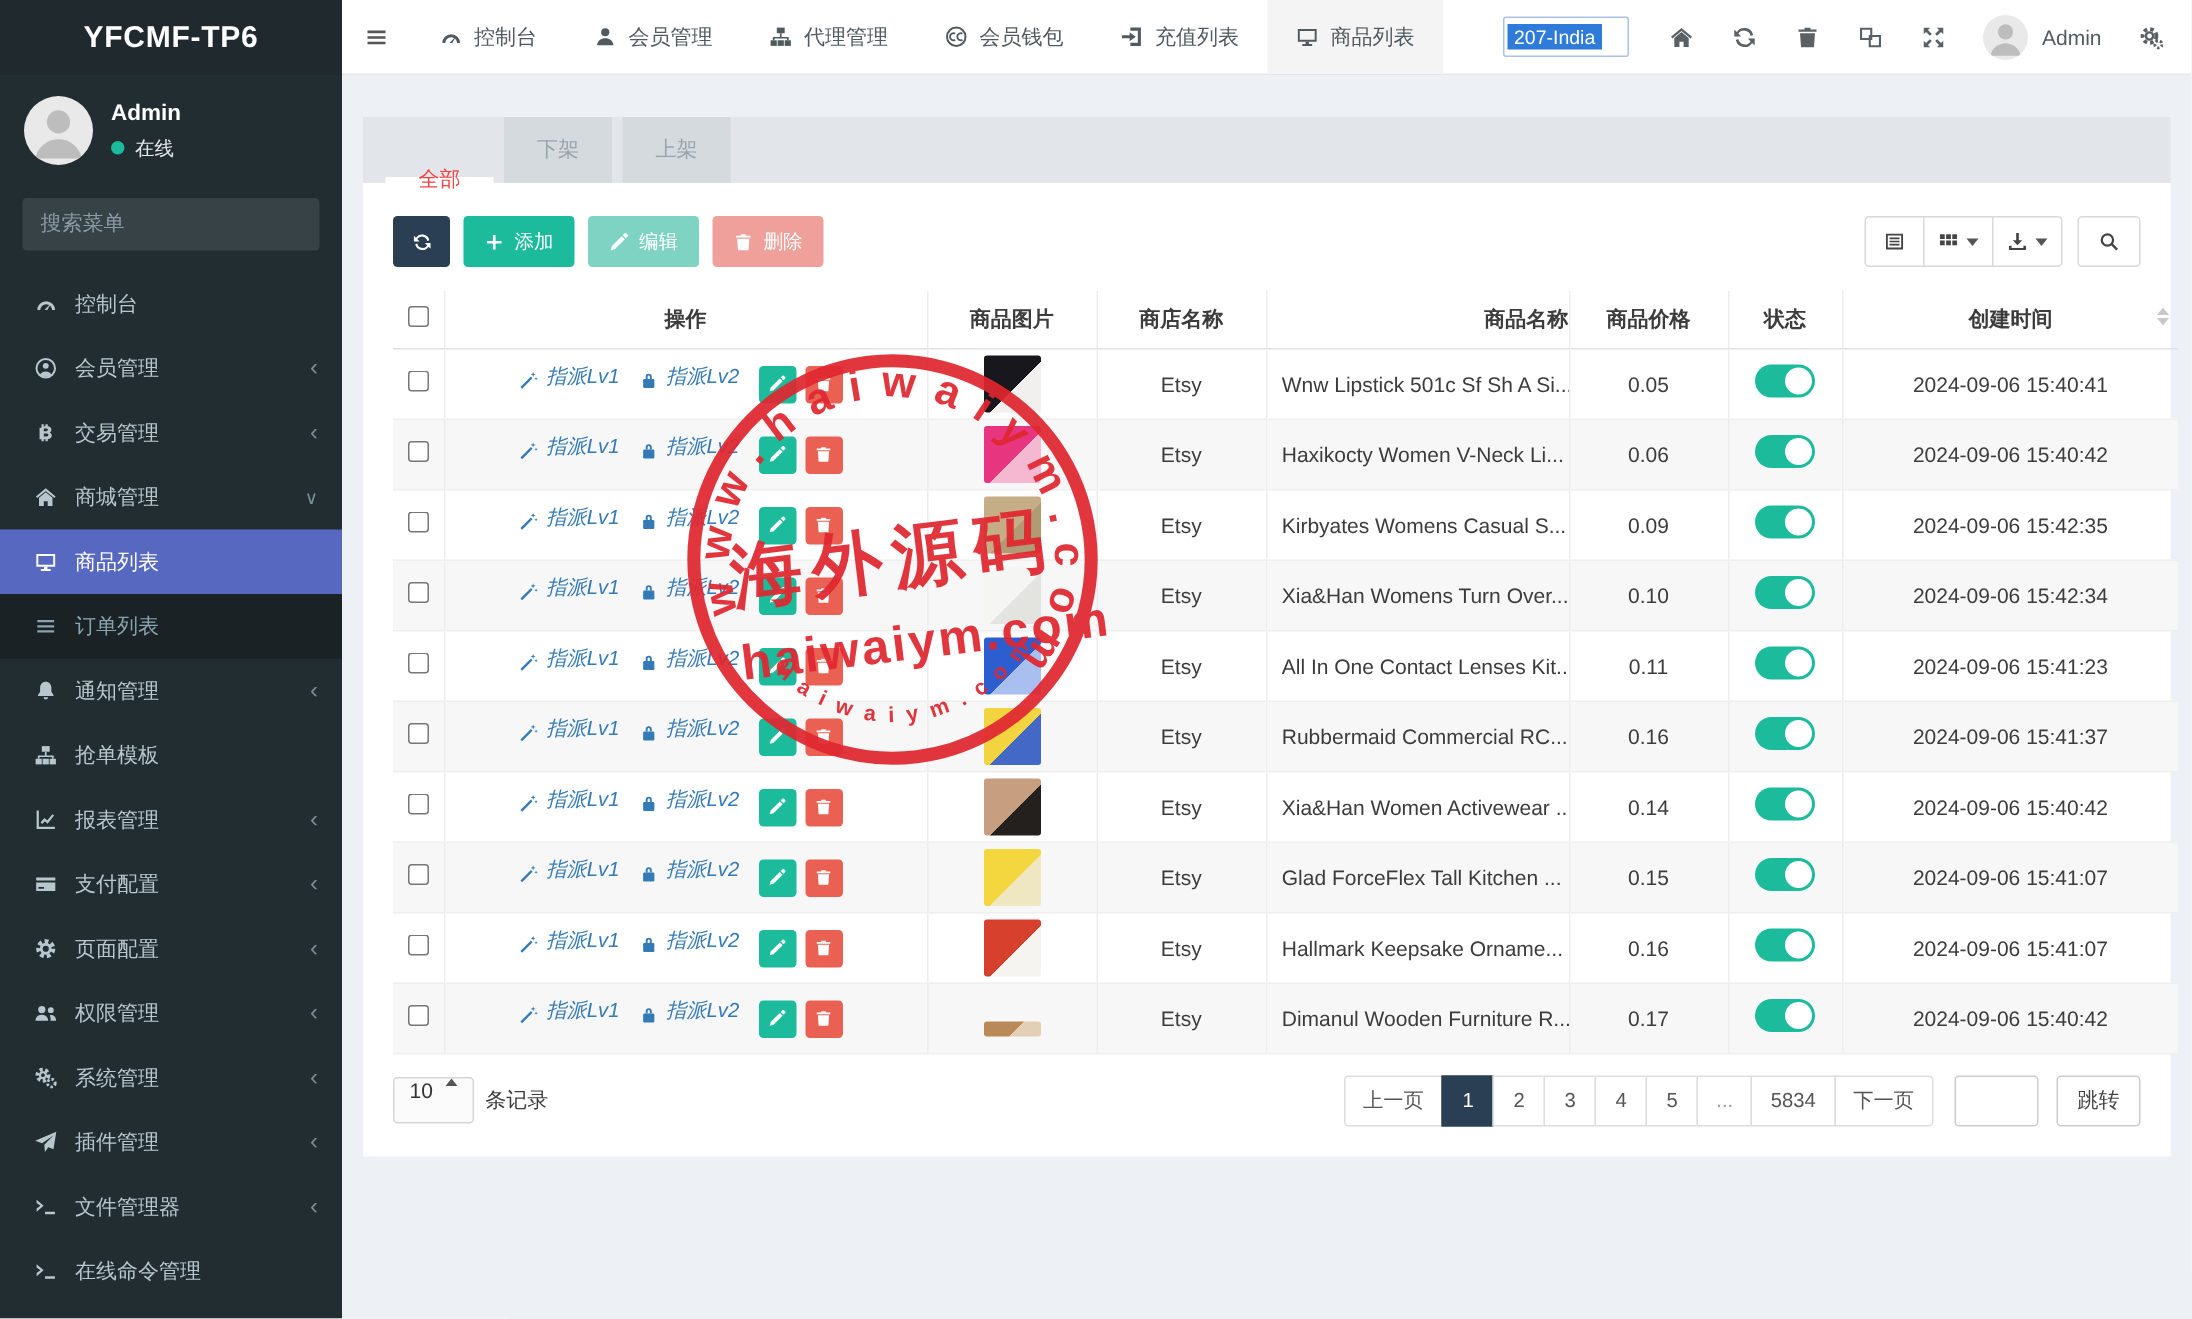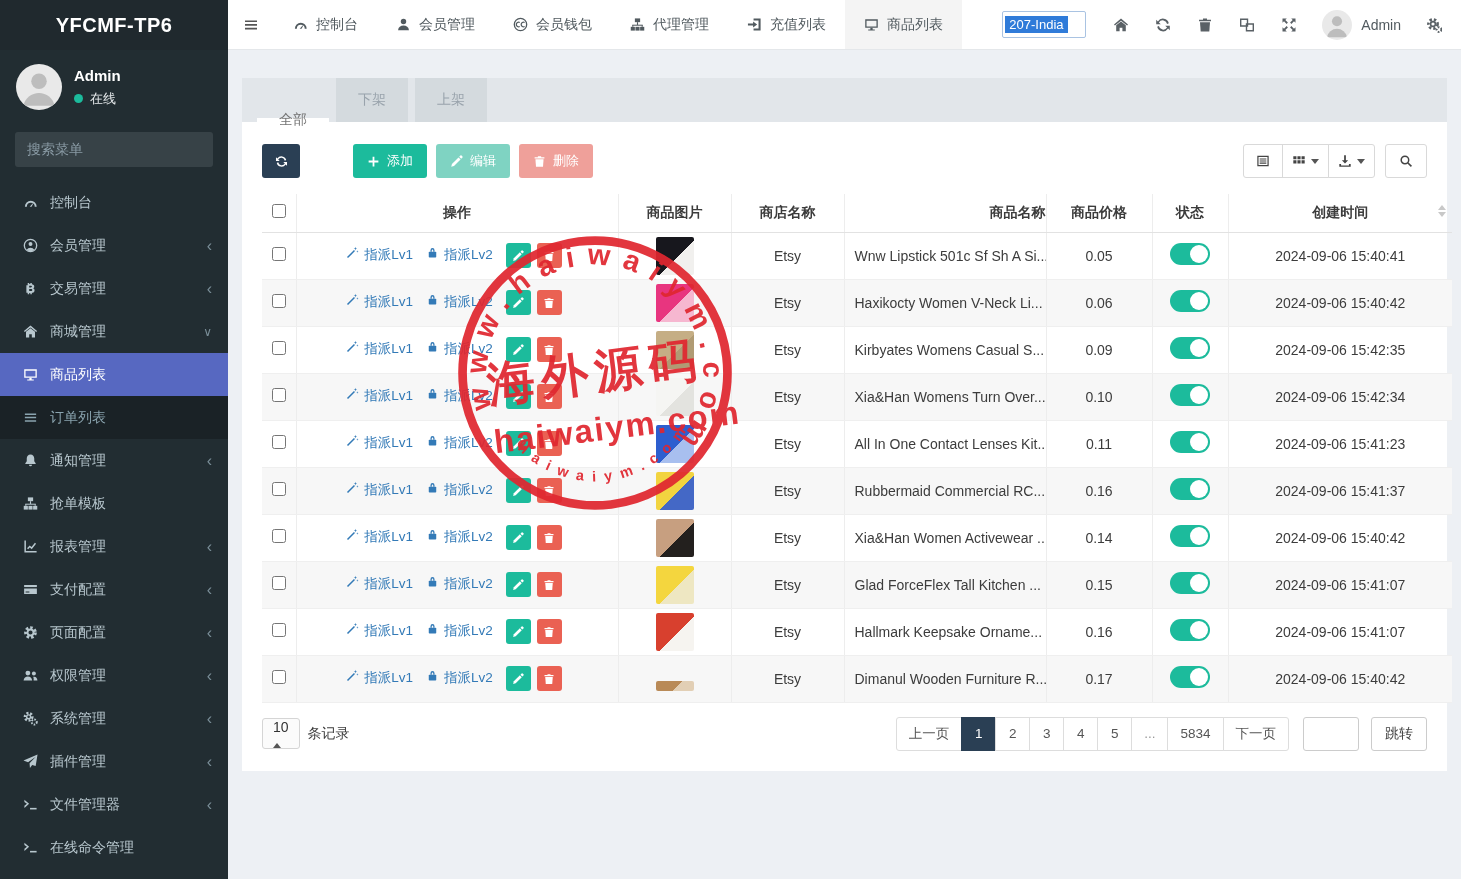--- a/index.html
+++ b/index.html
@@ -51,28 +51,28 @@
   .nbtn svg { width:16px; height:16px; fill:currentColor; }
   .nav-user { display:flex; align-items:center; gap:9px; padding:0 12px; cursor:pointer; }
   .avatar.small { width:30px; height:30px; flex:0 0 30px; }
   .nav-user .t { font-size:14px; color:#515a5f; }
 
   
   .content { flex:1; padding:28px 14px 0; }
   .tabs-strip { background:#e2e6ea; height:44px; display:flex; align-items:stretch; padding-left:15px; }
   .tab { padding:0 22px; display:flex; align-items:center; font-size:14px; color:#99a3ac;
     background:#d4dade; margin-right:7px; cursor:pointer; }
-  .tab.active { background:#fff; color:#737373;margin-top:40px; }
+  .tab.active { background:#fff; color:#ef4444;margin-top:40px; }
   .panel { background:#fff; padding:22px 20px 20px; }
   .toolbar { display:flex; align-items:center; }
   .btn { height:34px; border:0; border-radius:3px; color:#fff; font-size:13px; cursor:pointer;
     display:inline-flex; align-items:center; gap:7px; padding:0 14px; font-family:inherit; }
   .btn svg { width:13px; height:13px; fill:currentColor; }
   .btn.refresh { background:#2a3f54; width:38px; justify-content:center; padding:0; margin-right:9px; }
-  .btn.add { background:#1cbb9c; margin-right:9px;margin-left:44px; }
+  .btn.add { background:#1cbb9c; margin-right:9px; }
   .btn.edit { background:#7fd3c2; margin-right:9px; }
   .btn.del  { background:#efa09a; }
   .view-group { margin-left:auto; display:flex; }
   .vbtn { height:34px; min-width:40px; background:#fff; border:1px solid #d9d9d9; color:#444;
     display:inline-flex; align-items:center; justify-content:center; gap:5px; cursor:pointer; margin-left:-1px; padding:0 9px; }
   .vbtn:first-child { border-radius:3px 0 0 3px; margin-left:0; }
   .vbtn:last-child { border-radius:0 3px 3px 0; }
   .vbtn svg { width:14px; height:14px; fill:currentColor; }
   .vbtn .caret { width:0; height:0; border-left:4px solid transparent; border-right:4px solid transparent;
     border-top:5px solid #555; }
@@ -84,43 +84,43 @@
   table { width:100%; border-collapse:collapse; margin-top:16px; table-layout:fixed; }
   th, td { border-left:1px solid #ededed; font-size:14px; color:#3c3c3c; text-align:center; vertical-align:middle; }
   th:first-child, td:first-child { border-left:0; }
   thead th { height:38px; font-weight:bold; border-bottom:1px solid #e2e2e2; position:relative; }
   tbody td { height:47px; border-bottom:1px solid #efefef; }
   tbody tr.stripe { background:#f7f7f7; }
   .c-check { width:34px; } .c-op { width:322px; } .c-img { width:113px;text-align:center; } .c-shop { width:113px; }
   .c-name { width:202px;text-align:right; } .c-price { width:106px; } .c-status { width:76px; } .c-time { width:224px;text-align:center; }
   td.c-name { text-align:left; padding-left:10px; white-space:nowrap; overflow:hidden; }
   input[type=checkbox] { width:14px; height:14px; cursor:pointer; }
-  .assign { color:#337ab7; text-decoration:none; font-size:13.5px; display:inline-flex; align-items:flex-start;
-    gap:5px; margin-right:13px; cursor:pointer; }
+  .assign { color:#337ab7; text-decoration:none; font-size:13.5px; display:inline-flex; align-items:flex-end;
+    gap:5px; margin-right:13px; cursor:pointer;font-style:italic; }
   .assign .ic svg { width:13px; height:13px; }
   .mini { width:25px; height:25px; border:0; border-radius:3px; color:#fff; cursor:pointer;
     display:inline-flex; align-items:center; justify-content:center; margin-right:6px; vertical-align:middle; }
   .mini svg { width:12px; height:12px; fill:#fff; }
   .mini.edit { background:#1cbb9c; }
   .mini.del { background:#ea6153; }
   .thumb { width:38px; height:38px; border-radius:2px; margin:0 auto; }
   .thumb.thin { height:10px; margin-top:14px; }
   .toggle { width:40px; height:22px; border-radius:11px; background:#1cbb9c; display:inline-block;
     position:relative; cursor:pointer; }
   .toggle .knob { position:absolute; right:2px; top:2px; width:18px; height:18px; border-radius:50%; background:#fff; }
   .sortgl { position:absolute; right:6px; top:11px; display:flex; flex-direction:column; gap:2px; }
   .sortgl i { width:0; height:0; border-left:4px solid transparent; border-right:4px solid transparent; display:block; }
   .sortgl .up { border-bottom:5px solid #c8c8c8; }
   .sortgl .dn { border-top:5px solid #c8c8c8; }
 
   
   .t-footer { display:flex; align-items:center; margin-top:14px; }
   .recinfo { font-size:14px; color:#3c3c3c; display:flex; align-items:center; gap:8px; }
   .psize { border:1px solid #d5d5d5; border-radius:3px; height:31px; padding:0 10px; display:inline-flex;
-    align-items:flex-start; gap:8px; background:#fbfbfb; cursor:pointer; font-size:14px; color:#333;flex-direction:column; }
+    align-items:flex-start; gap:8px; background:#fbfbfb; cursor:pointer; font-size:14px; color:#333; }
   .psize .caret-up { width:0; height:0; border-left:4px solid transparent; border-right:4px solid transparent;
     border-bottom:5px solid #555; }
   .pagination { margin-left:auto; display:flex; align-items:center; }
   .page { min-width:35px; height:34px; padding:0 12px; border:1px solid #ddd; background:#fff; color:#555;
     font-size:13.5px; display:inline-flex; align-items:center; justify-content:center; margin-left:-1px; cursor:pointer; }
   .page.first { border-radius:3px 0 0 3px; margin-left:0; }
   .page.last { border-radius:0 3px 3px 0; }
   .page.active { background:#2a3f54; border-color:#2a3f54; color:#fff; }
   .page.dots { cursor:default; color:#999; }
   .jump-input { width:56px; height:34px; border:1px solid #ccc; border-radius:3px; margin-left:14px;
@@ -350,39 +350,39 @@
               <svg viewBox="0 0 16 16">
                 <circle cx="8" cy="4.8" r="2.9"></circle>
                 <path d="M2.2 14c.3-3.4 2.7-5 5.8-5s5.5 1.6 5.8 5z"></path>
               </svg>
             </span>
             <span>会员管理</span>
           </div>
           <div class="nav-item">
             <span class="nico">
               <svg viewBox="0 0 16 16">
-                <circle cx="8" cy="8" r="6.6" fill="none" stroke="currentColor" stroke-width="1.4"></circle>
-                <path d="M7.2 5.8a2.5 2.5 0 100 4.4M12.4 5.8a2.5 2.5 0 100 4.4" fill="none" stroke="currentColor" stroke-width="1.3"></path>
-              </svg>
-            </span>
-            <span>会员钱包</span>
-          </div>
-          <div class="nav-item">
-            <span class="nico">
-              <svg viewBox="0 0 16 16">
                 <rect x="5.2" y="1.5" width="5.6" height="4"></rect>
                 <rect x="0.8" y="10.5" width="4.4" height="4"></rect>
                 <rect x="5.8" y="10.5" width="4.4" height="4"></rect>
                 <rect x="10.8" y="10.5" width="4.4" height="4"></rect>
                 <path d="M7.4 5.5h1.2v3H7.4z"></path>
                 <path d="M2.4 8.2h11.2v1.1H2.4z"></path>
                 <path d="M2.4 8.8h1.2v1.7H2.4zM12.4 8.8h1.2v1.7h-1.2z"></path>
               </svg>
             </span>
             <span>代理管理</span>
+          </div>
+          <div class="nav-item">
+            <span class="nico">
+              <svg viewBox="0 0 16 16">
+                <circle cx="8" cy="8" r="6.6" fill="none" stroke="currentColor" stroke-width="1.4"></circle>
+                <path d="M7.2 5.8a2.5 2.5 0 100 4.4M12.4 5.8a2.5 2.5 0 100 4.4" fill="none" stroke="currentColor" stroke-width="1.3"></path>
+              </svg>
+            </span>
+            <span>会员钱包</span>
           </div>
           <div class="nav-item">
             <span class="nico">
               <svg viewBox="0 0 16 16">
                 <path d="M7 1.5h7.5v13H7v-2.2h5.3V3.7H7z"></path>
                 <path d="M6.5 4.8v2.2H1v2h5.5v2.2L10.8 8z"></path>
               </svg>
             </span>
             <span>充值列表</span>
           </div>

